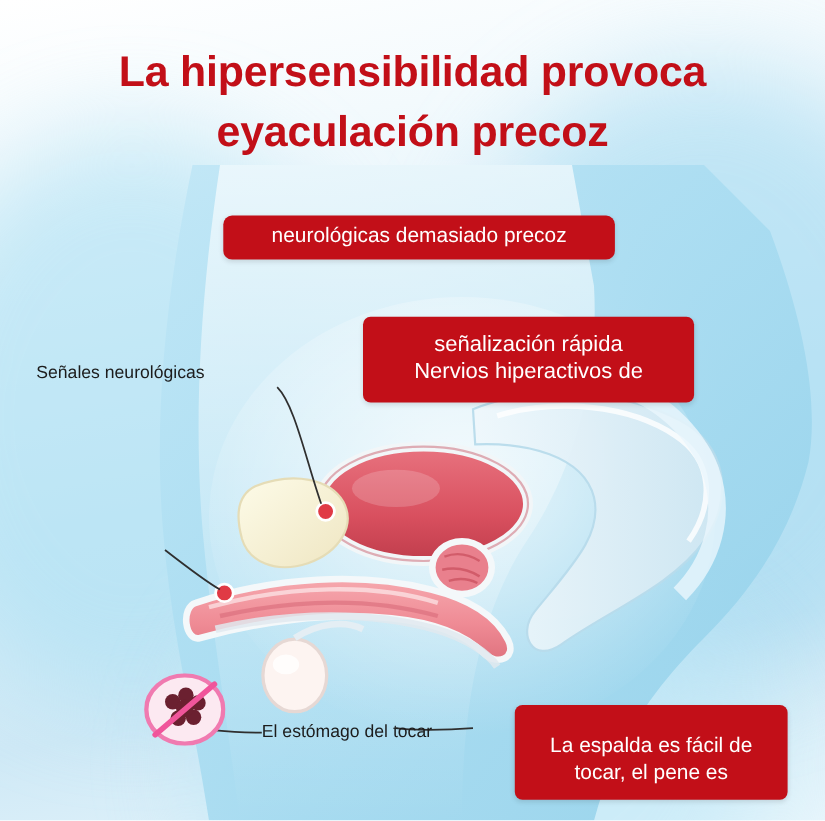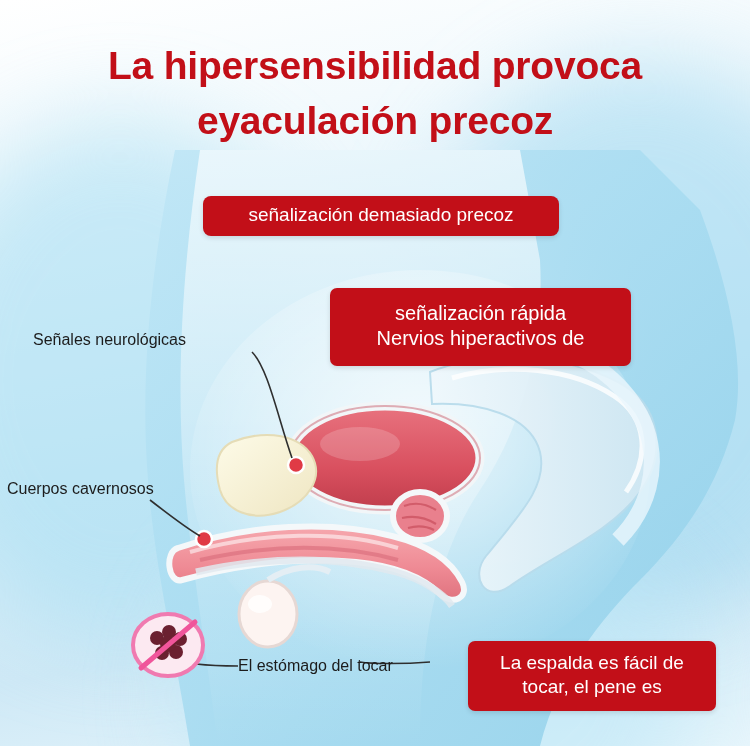--- a/index.html
+++ b/index.html
@@ -81,21 +81,21 @@
     top: 288px;
     width: 285px;
     padding: 13px 8px 15px;
     font-size: 20px;
     border-radius: 7px;
   }
   #callout-back {
     left: 468px;
     top: 641px;
     width: 232px;
-    padding: 10px 8px 12px;
+    padding: 26px 8px 12px;
     font-size: 19px;
     border-radius: 7px;
   }
 
   
   .label {
     position: absolute;
     color: #1c1c1c;
     font-size: 16px;
     white-space: nowrap;
@@ -224,30 +224,29 @@
     </g>
     <line x1="10" y1="56" x2="64" y2="10" stroke="#f0559b" stroke-width="5" stroke-linecap="round"></line>
   </svg>
 
   <div class="title">
     <span>La hipersensibilidad provoca</span>
     <span>eyaculación precoz</span>
   </div>
 
   <div class="callout" id="callout-top">
-    <span>señalización demasiado precoz</span>
+    <span>neurológicas demasiado precoz</span>
   </div>
 
   <div class="callout" id="callout-nerves">
     <span>señalización rápida</span>
     <span>Nervios hiperactivos de</span>
   </div>
 
   <div class="callout" id="callout-back">
     <span>La espalda es fácil de</span>
     <span>tocar, el pene es</span>
   </div>
 
   <div class="label" id="label-nerve-signals">Señales neurológicas</div>
-  <div class="label" id="label-corpora">Cuerpos cavernosos</div>
   <div class="label" id="label-stomach">El estómago del tocar</div>
 
 </div>
 
 </body></html>

